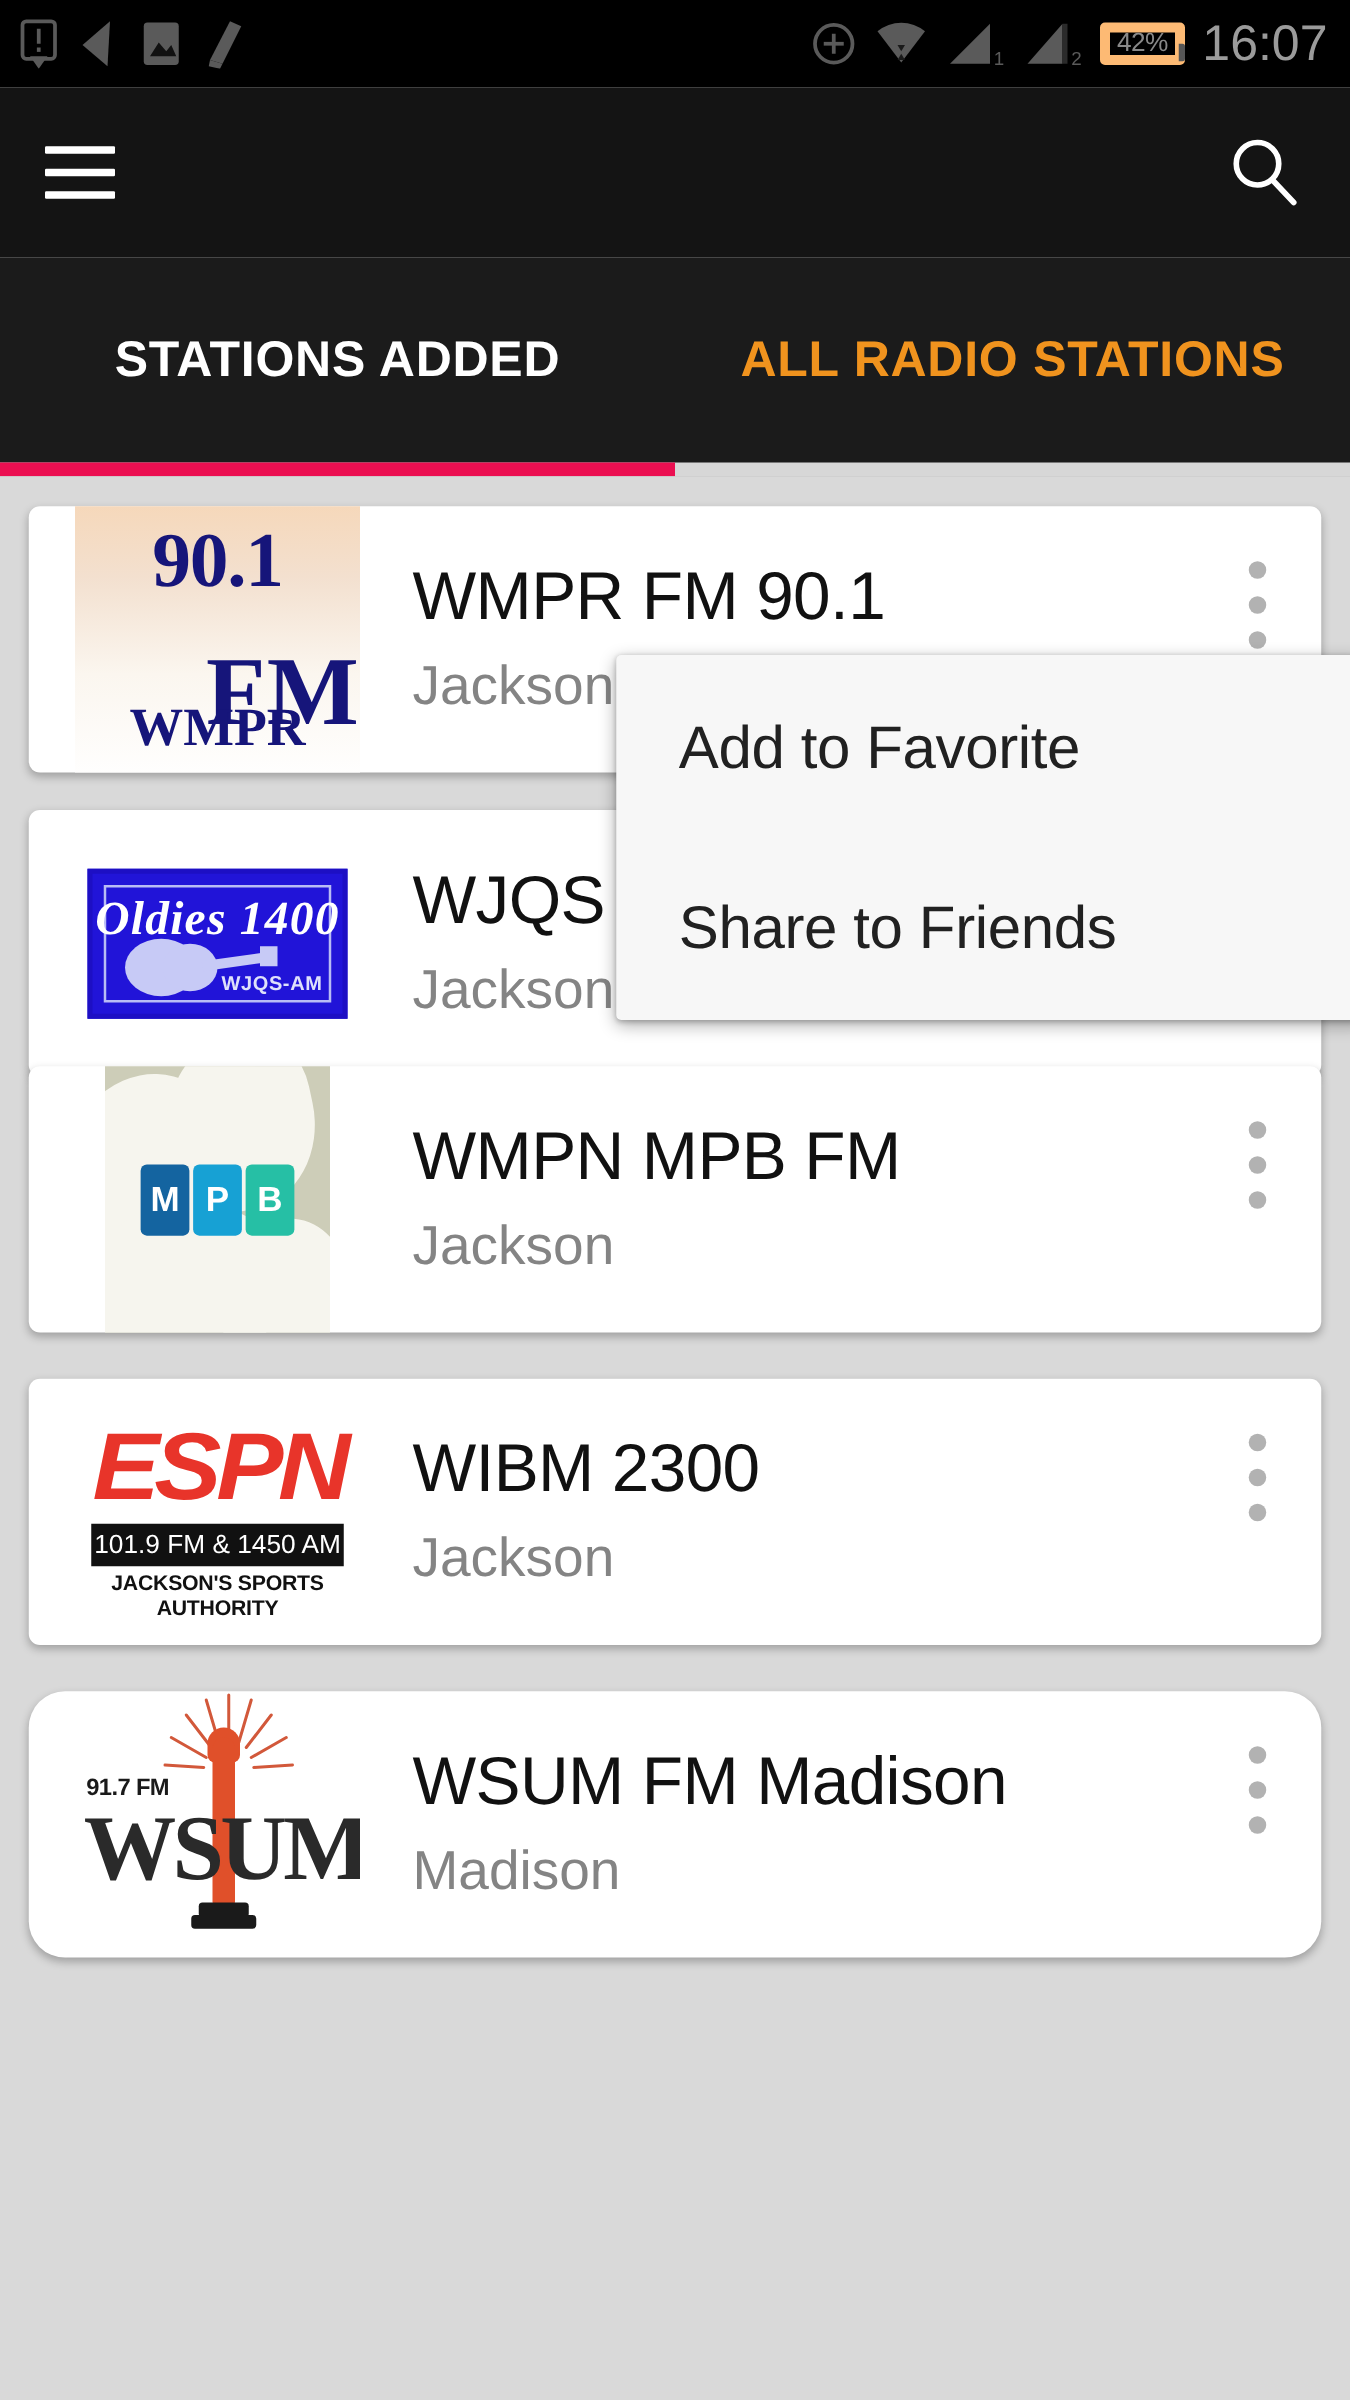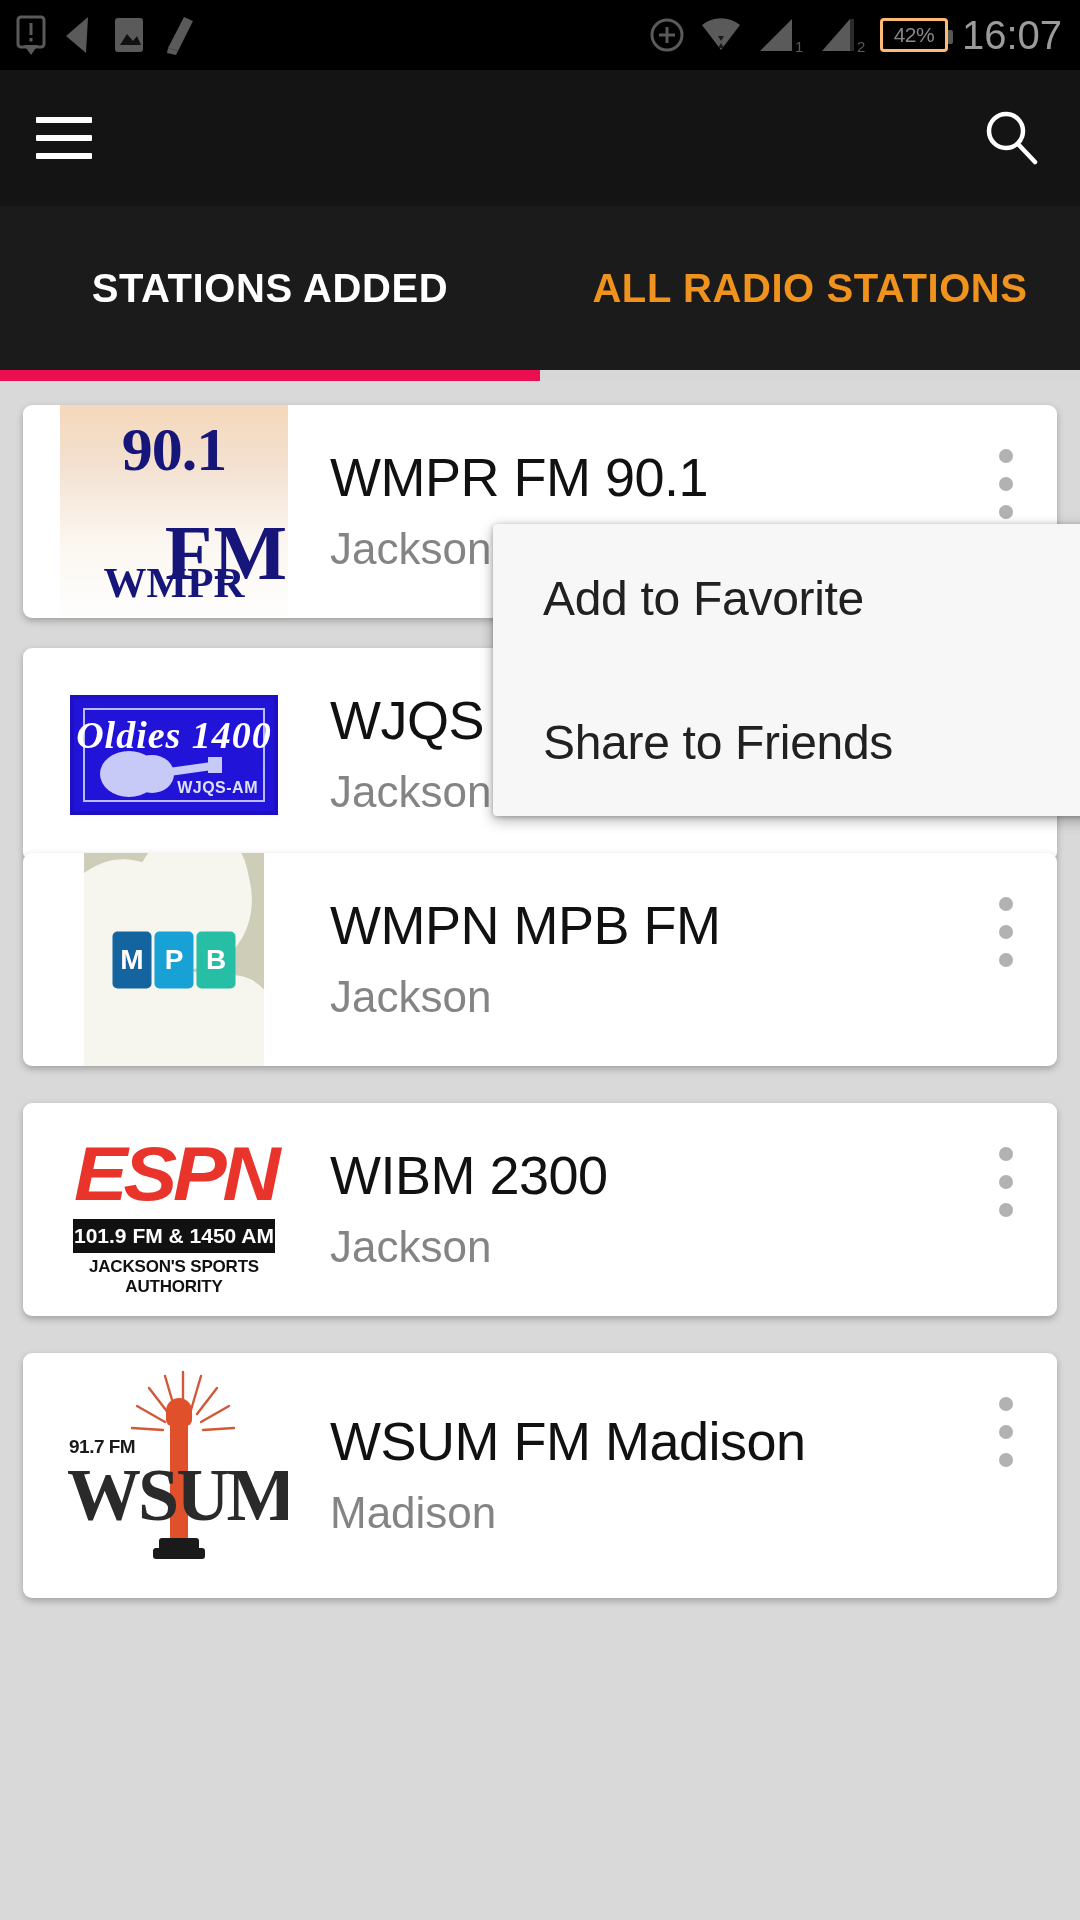--- a/index.html
+++ b/index.html
@@ -14,21 +14,21 @@
   
   .statusbar {
     position:absolute; top:0; left:0; width:1080px; height:70px;
     background:#000; display:flex; align-items:center;
     padding:0 18px 0 16px;
   }
   .sb-left { display:flex; align-items:center; gap:16px; }
   .sb-right { margin-left:auto; display:flex; align-items:center; gap:14px; }
   .sb-icon { display:block; }
   .battery {
-    border:3px solid #fdba74; border-radius:4px;
+    border:8px solid #fdba74; border-radius:4px;
     width:68px; height:34px; position:relative;
     display:flex; align-items:center; justify-content:center;
   }
   .battery:after {
     content:""; position:absolute; right:-8px; top:9px;
     width:5px; height:14px; background:#565656; border-radius:0 2px 2px 0;
   }
   .battery span { font-size:21px; color:#888; letter-spacing:-0.5px; }
   .sb-time { font-size:40px; color:#9b9b9b; letter-spacing:0px; font-weight:400; }
 
@@ -174,21 +174,21 @@
   .logo-espn { width:214px; height:150px; position:relative; }
   .logo-espn .word {
     position:absolute; top:0; left:7px; width:200px; height:78px;
     color:#e8342a; font-size:76px; font-weight:700; font-style:italic;
     letter-spacing:-4px; line-height:78px;
     font-family:"Liberation Sans", sans-serif;
     transform:scaleX(1.06); transform-origin:left center;
   }
   .logo-espn .bar {
     position:absolute; top:84px; left:6px; width:202px; height:34px;
-    background:#111; color:#fff; font-size:21px; font-weight:700;
+    background:#111; color:#fff; font-size:21px; font-weight:400;
     display:flex; align-items:center; justify-content:center; letter-spacing:0px;
   }
   .logo-espn .tagline {
     position:absolute; top:122px; left:0; width:214px; text-align:center;
     font-size:17px; font-weight:700; color:#111; letter-spacing:-0.2px;
   }
 
   .logo-wsum { width:214px; height:228px; position:relative; }
   .logo-wsum .freq {
     position:absolute; left:2px; top:74px;
@@ -386,21 +386,21 @@
         <div class="st-name">WIBM 2300</div>
         <div class="st-city">Jackson</div>
         <div class="overflow">
             <i></i>
             <i></i>
             <i></i>
           </div>
       </div>
     </div>
 
-    <div class="card" style="top:972px; height:245px;">
+    <div class="card" style="top:972px; height:213px;border-radius:29px;">
       <div class="card-inner">
         <div class="thumb">
           <div class="logo-wsum">
             <div class="freq">91.7 FM</div>
             <svg class="rays" viewBox="0 0 120 108">
               <g stroke="#d2583a" stroke-width="2.4" stroke-linecap="round">
                 <line x1="60" y1="4" x2="60" y2="40"></line>
                 <line x1="42" y1="8" x2="52" y2="42"></line>
                 <line x1="26" y1="20" x2="46" y2="46"></line>
                 <line x1="14" y1="38" x2="42" y2="54"></line>

